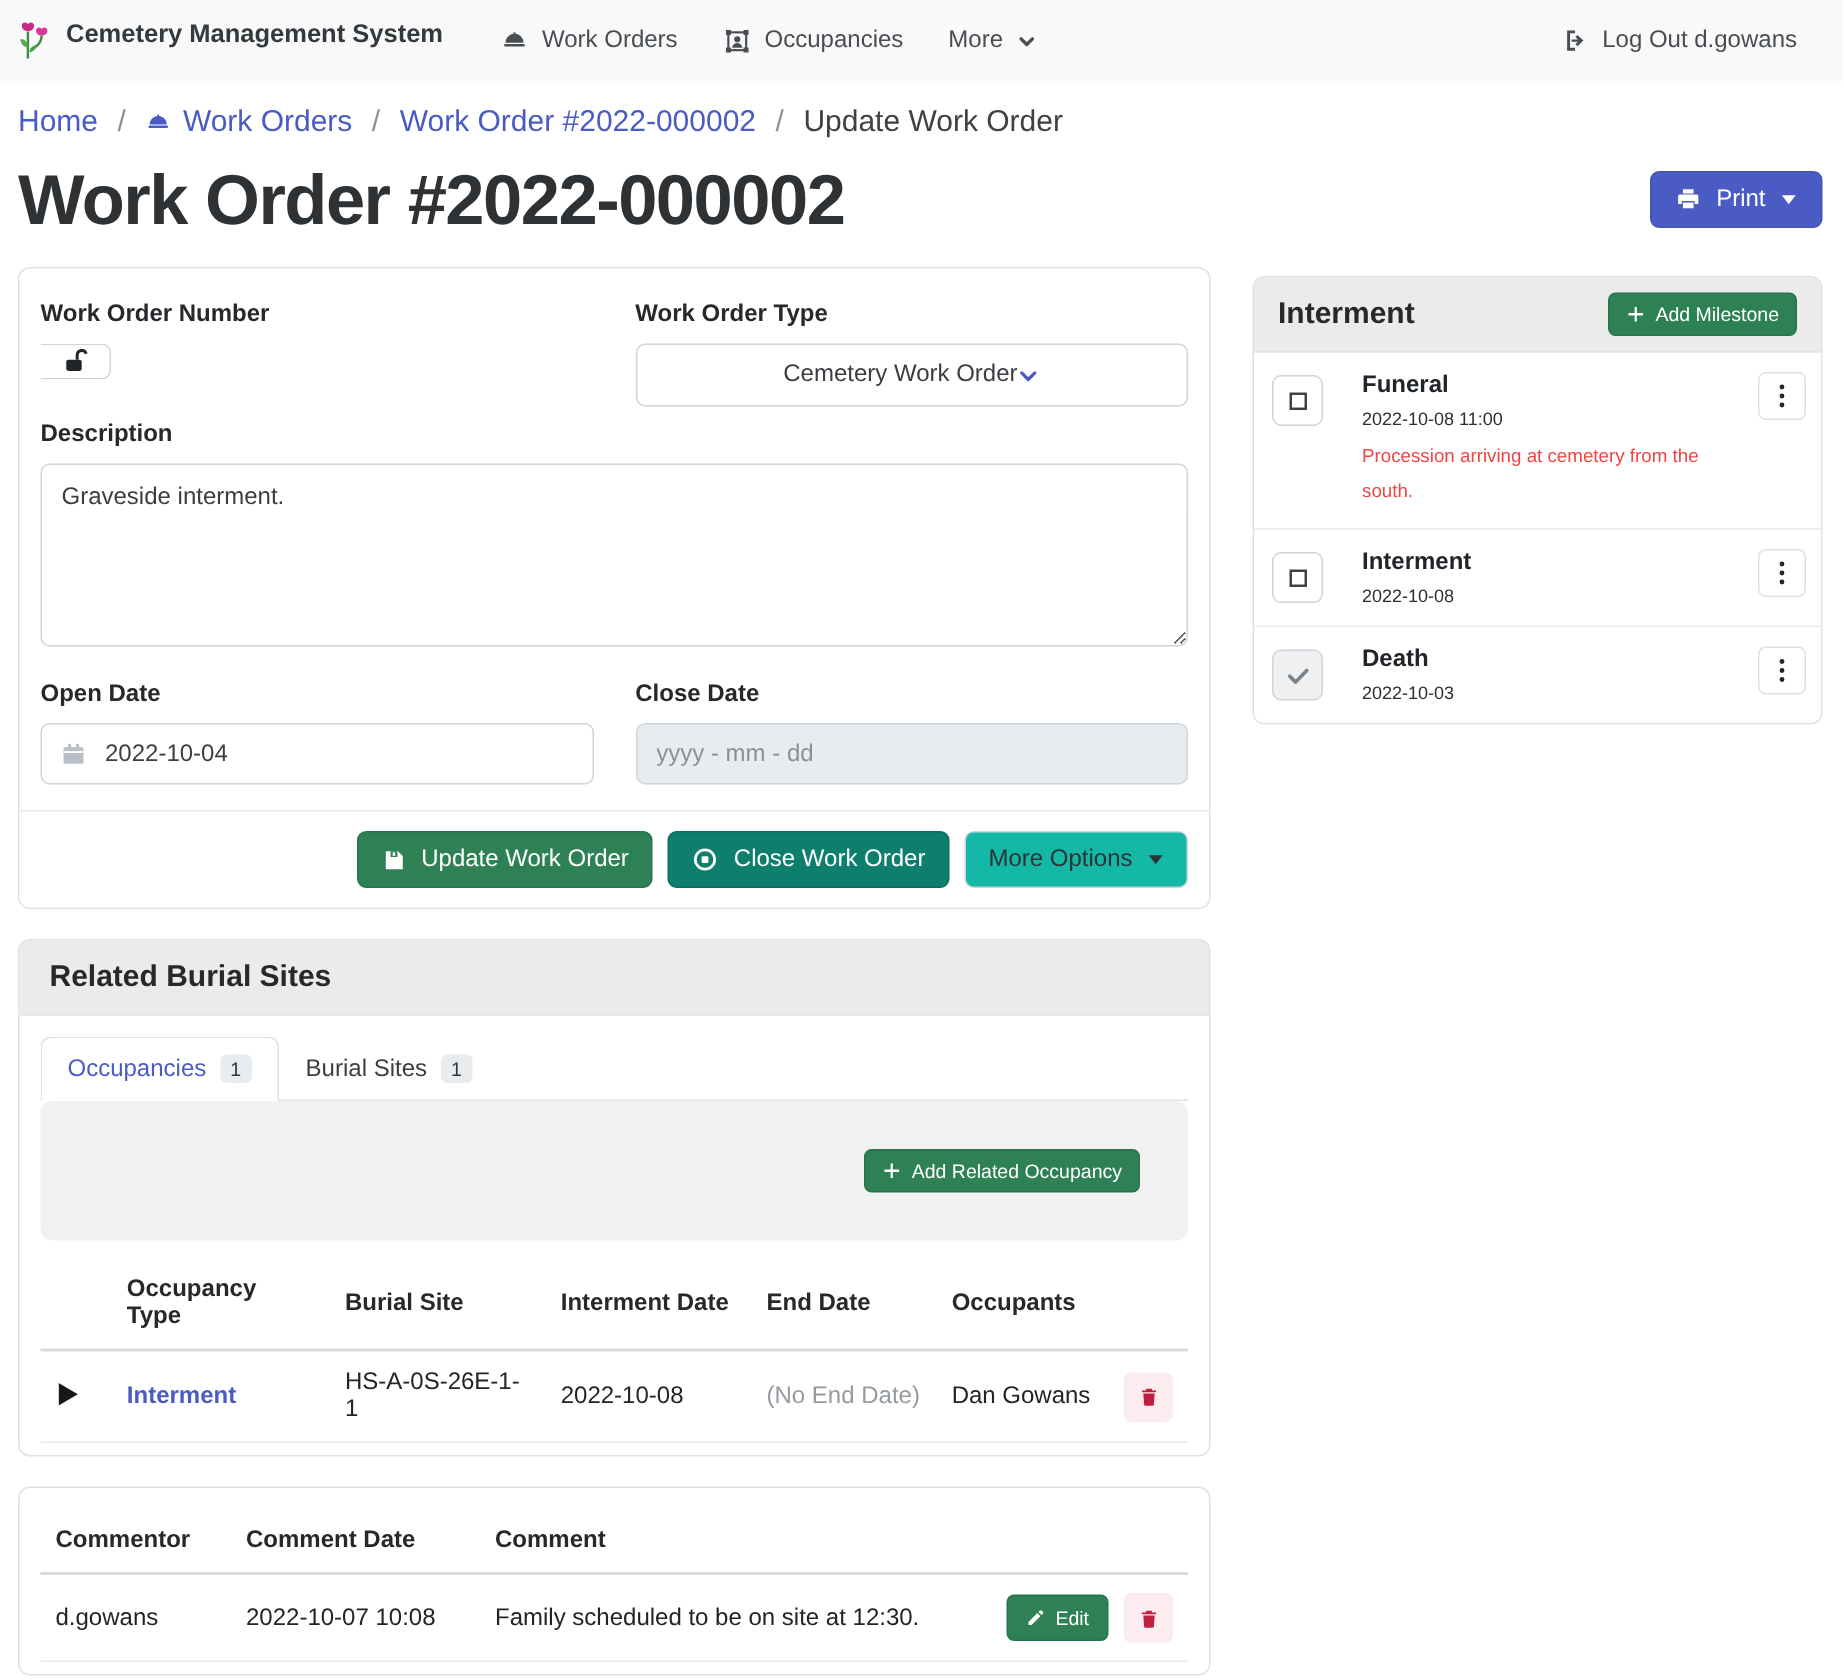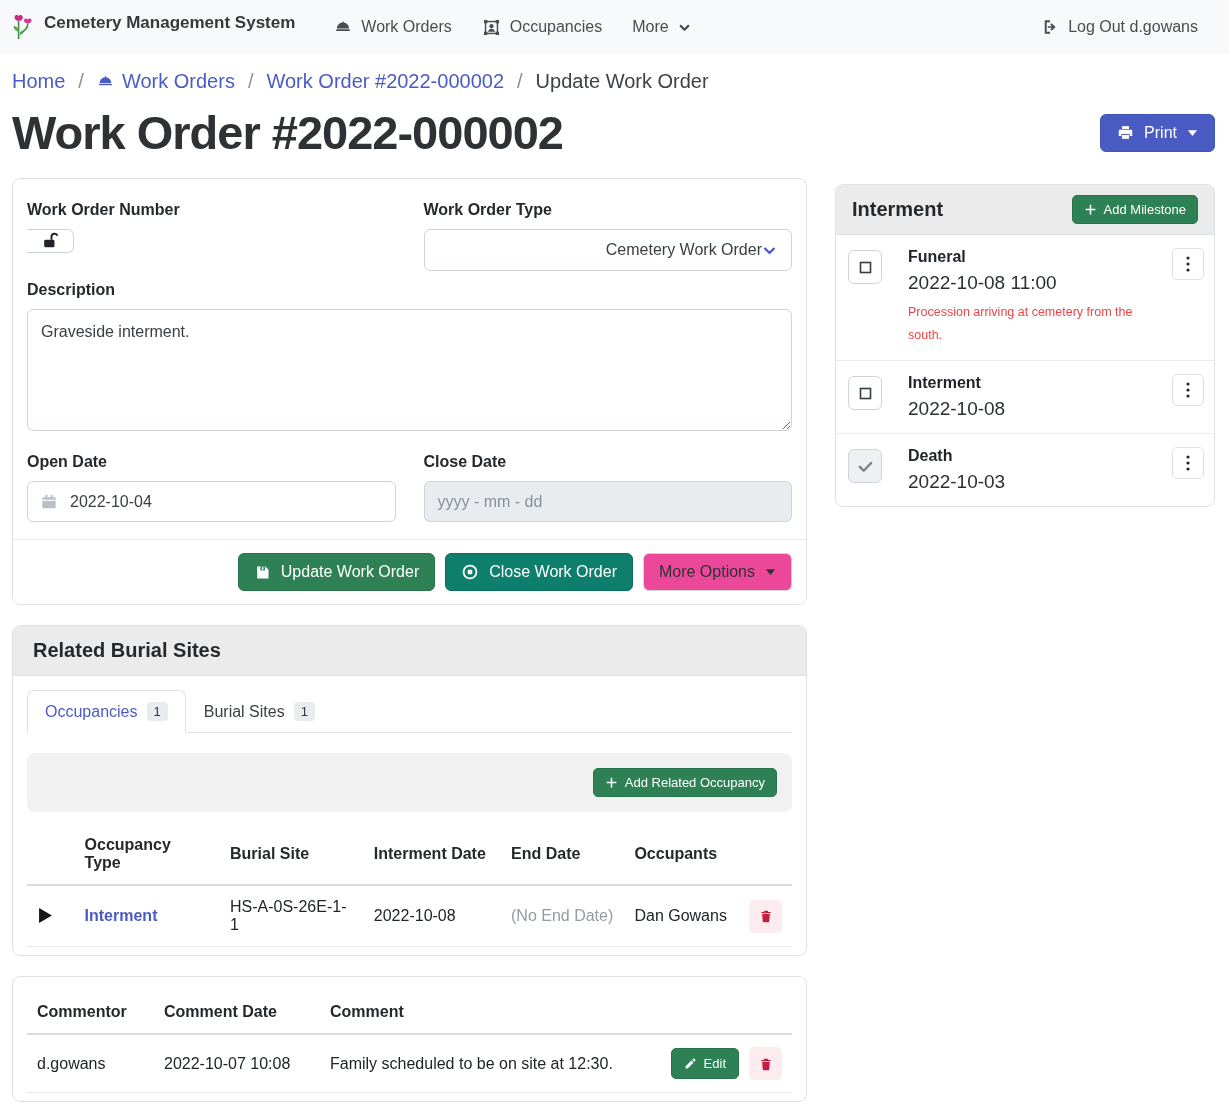--- a/index.html
+++ b/index.html
@@ -48,48 +48,48 @@
   .field{flex:1;min-width:0;}
   .field label{display:block;font-weight:700;font-size:16px;color:#26292c;margin:8px 0 10px;}
   .input-group{display:flex;}
   .form-control{height:41px;border:1px solid var(--input-border);border-radius:6px;
                 font-size:16px;padding:0 13px;color:#3a3e42;width:100%;font-family:inherit;}
   .form-control:disabled{background:var(--disabled-bg);color:#3f4347;}
   .ig-input{border-radius:6px 0 0 6px;flex:1;min-width:0;}
   .ig-btn{width:47px;border:1px solid var(--input-border);border-left:0;background:#fff;
           border-radius:0 6px 6px 0;display:flex;align-items:center;justify-content:center;color:#212529;}
   .select{height:42px;border:1px solid var(--input-border);border-radius:6px;display:flex;
-          align-items:center;justify-content:flex-end;padding:0 14px;color:#3a3e42;cursor:pointer;}
+          align-items:center;justify-content:center;padding:0 14px;color:#3a3e42;cursor:pointer;}
   textarea.form-control{height:122px;padding:10px 13px;resize:vertical;line-height:1.5;}
   .date-box{height:41px;border:1px solid var(--input-border);border-radius:6px;display:flex;
             align-items:center;gap:13px;padding:0 13px;color:#3a3e42;}
   .form-control::placeholder{color:#8a9096;}
   .card-footer{border-top:1px solid #e6e9ec;margin-top:17px;padding:13px 14px;display:flex;
                justify-content:flex-end;gap:10px;background:#fff;}
   .btn{border-radius:6px;padding:9px 15px;font-size:16px;display:flex;align-items:center;gap:10px;}
   .btn-green{background:var(--green);border:1px solid var(--green-border);color:#fff;}
   .btn-teal{background:var(--teal);border:1px solid #0c6e5f;color:#fff;}
-  .btn-outline{background:#ec4899;border:1px solid var(--input-border);color:#2f3336;}
+  .btn-outline{background:#14b8a6;border:1px solid var(--input-border);color:#2f3336;}
 
   
   .section-header{background:var(--hdr-bg);border-bottom:1px solid var(--border);
                   min-height:50px;display:flex;align-items:center;justify-content:space-between;
                   padding:9px 20px;}
   .section-title{font-size:20px;font-weight:700;color:#26292c;}
   .btn-sm{border-radius:5px;padding:6px 11px;font-size:13px;display:flex;align-items:center;gap:7px;}
 
   
   .section-body{padding:14px 14px 8px;}
   .tabs{display:flex;border-bottom:1px solid #dee2e6;}
   .tab{display:flex;align-items:center;gap:9px;padding:11px 17px;font-size:16px;color:#3b3f43;
        background:none;border:1px solid transparent;margin-bottom:-1px;}
   .tab.active{background:#fff;border-color:#dee2e6 #dee2e6 #fff;border-radius:7px 7px 0 0;
               color:var(--primary);}
   .badge{background:#e9ecef;border-radius:4px;font-size:13px;padding:2px 7px;color:#33373a;}
-  .toolbar{background:#f1f1f2;border-radius:8px;margin-top:20px;padding:15px;display:flex;
+  .toolbar{background:#f1f1f2;border-radius:8px;padding:32px;display:flex;
            justify-content:flex-end;align-items:center;}
 
   
   table{width:100%;border-collapse:collapse;margin-top:12px;font-size:16px;}
   th{font-weight:700;text-align:left;padding:12px 10px;border-bottom:2px solid #d9dcdf;color:#26292c;}
   td{padding:12px 10px;border-bottom:1px solid #e6e9ec;vertical-align:middle;}
   .link{color:var(--primary);font-weight:700;text-decoration:none;cursor:pointer;}
   .muted{color:var(--muted);}
   .icon-btn{width:33px;height:33px;border-radius:5px;display:inline-flex;align-items:center;
             justify-content:center;border:none;}
@@ -100,21 +100,21 @@
 
   
   .milestone-item{display:flex;align-items:flex-start;gap:26px;padding:13px 10px 13px 12px;
                   border-bottom:1px solid #ececee;}
   .milestone-item:last-child{border-bottom:none;}
   .check-btn{width:34px;height:34px;border:1px solid var(--input-border);background:#fff;
              border-radius:6px;display:flex;align-items:center;justify-content:center;margin-top:2px;}
   .check-btn.checked{background:#eef0f1;}
   .m-content{flex:1;min-width:0;}
   .m-title{font-weight:700;font-size:16px;margin-bottom:6px;color:#212529;}
-  .m-date{font-size:19px;color:#2b2f33;}
+  .m-date{font-size:12px;color:#2b2f33;}
   .m-desc{font-size:12.5px;line-height:23px;margin-top:7px;color:#ef4444;max-width:232px;}
   .m-desc:empty{display:none;}
   .kebab-btn{width:32px;height:32px;border:1px solid #dee2e6;background:#fff;border-radius:5px;
              display:flex;align-items:center;justify-content:center;}
 </style>
 </head>
 <body>
 
 <nav class="navbar">
   <div class="nav-left">

